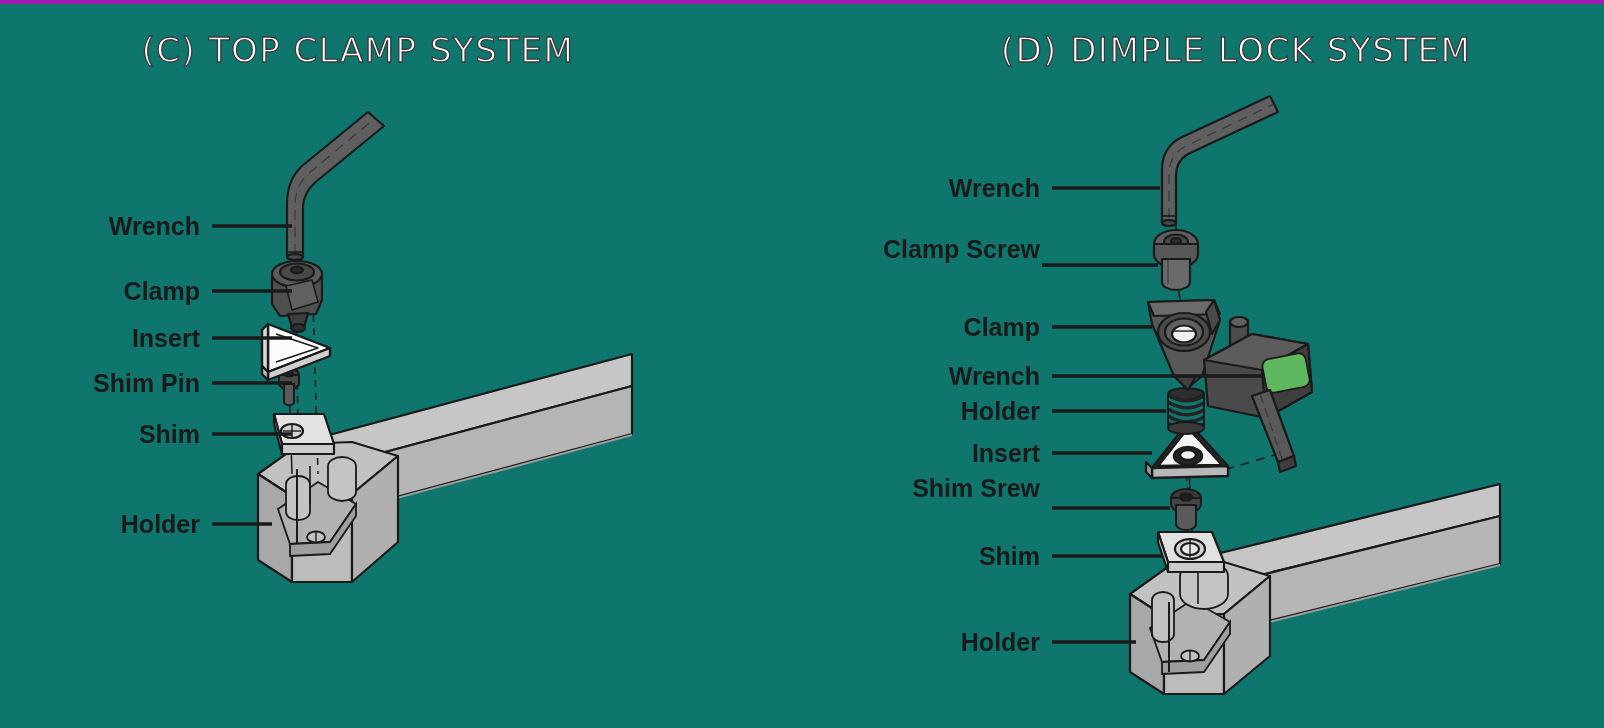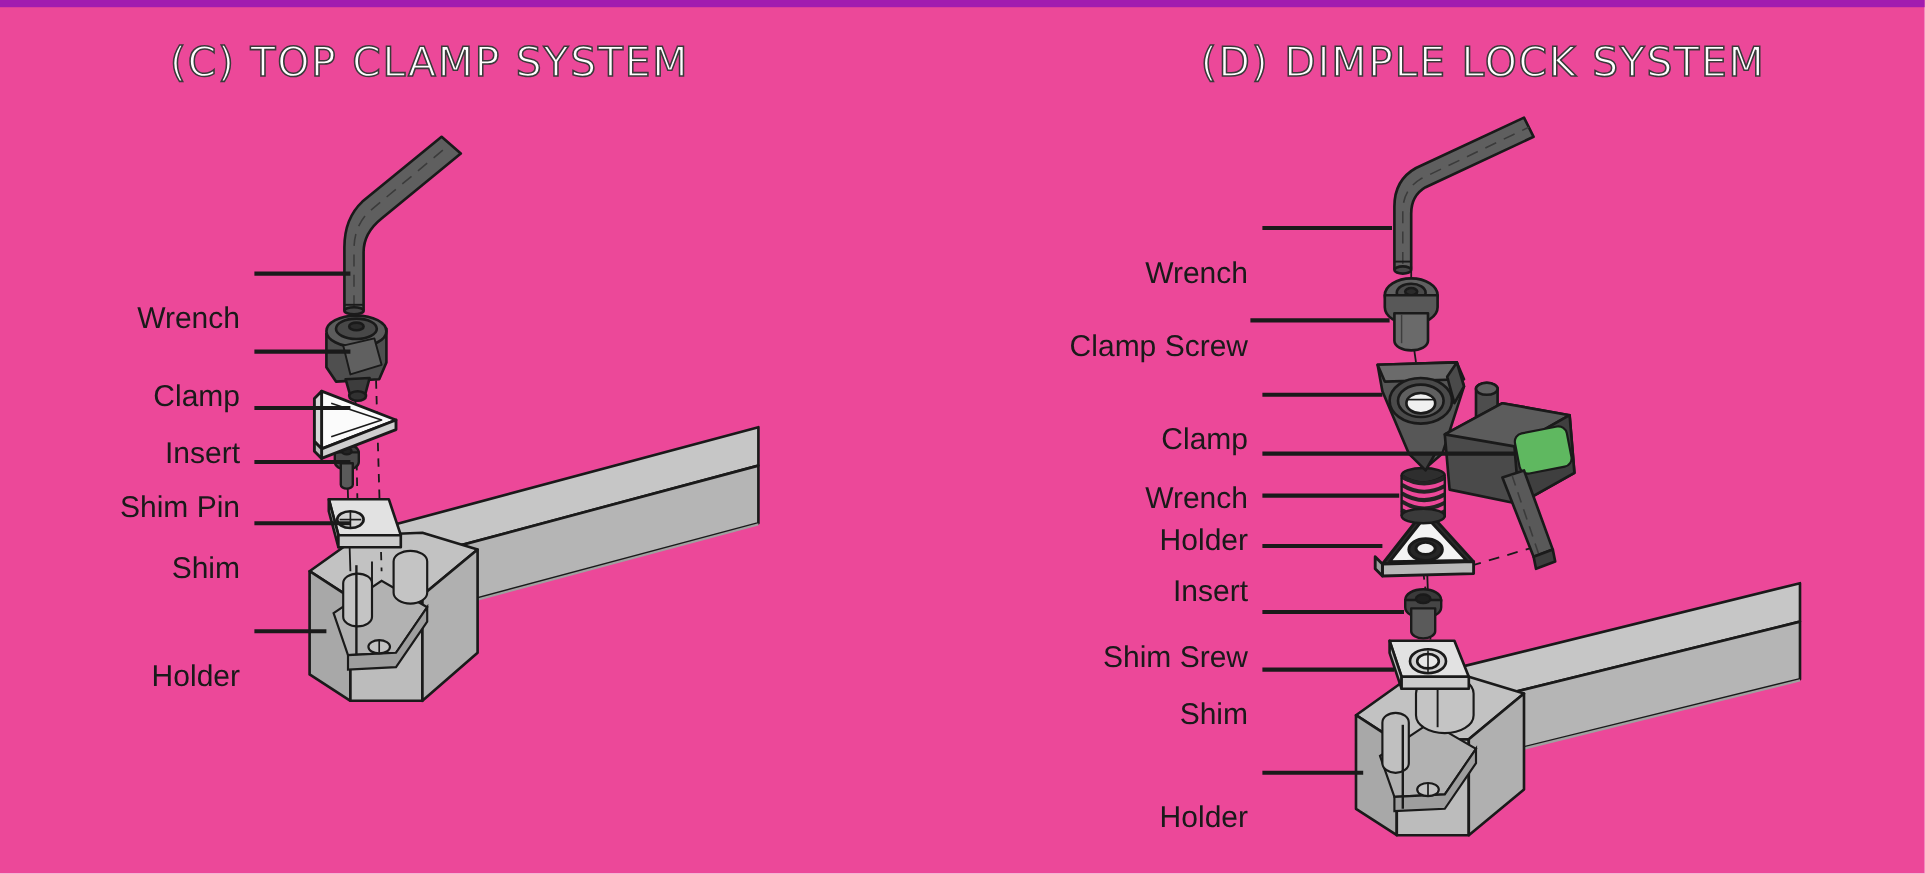--- a/index.html
+++ b/index.html
@@ -8,22 +8,22 @@
     padding: 0;
     background: #ffffff;
   }
   body {
     font-family: "Liberation Sans", sans-serif;
   }
   #page {
     position: relative;
     width: 1604px;
     height: 728px;
-    background: #ec4899;
-    border-top: 6px solid #a21caf;
+    background: #0f766e;
+    border-top: 4px solid #a21caf;
     box-sizing: border-box;
     overflow: hidden;
   }
   .panel {
     position: absolute;
     top: 0;
     height: 728px;
   }
   #panel-c { left: 0; width: 800px; }
   #panel-d { left: 800px; width: 804px; }
@@ -48,28 +48,27 @@
   .svg-layer {
     position: absolute;
     left: 0; top: 0;
     width: 100%;
     height: 100%;
   }
 
   .lbl {
     position: absolute;
     font-family: "Liberation Sans", sans-serif;
-    font-weight: normal;
+    font-weight: bold;
     font-size: 25px;
     color: #1a1a1a;
     white-space: nowrap;
     text-align: right;
     transform: translateY(-50%);
     user-select: none;
-    margin-top: 38px;
   }
 </style>
 </head>
 <body>
 
 <div id="page">
 
   <div class="panel" id="panel-c">
 
     <div class="panel-title">(C) TOP CLAMP SYSTEM</div>
@@ -323,18 +322,18 @@
         <line x1="252" y1="638" x2="336" y2="638"></line>
       </g>
     </svg>
 
     <div class="lbl" style="right:564px; top:184px;">Wrench</div>
     <div class="lbl" style="right:564px; top:245px;">Clamp Screw</div>
     <div class="lbl" style="right:564px; top:323px;">Clamp</div>
     <div class="lbl" style="right:564px; top:372px;">Wrench</div>
     <div class="lbl" style="right:564px; top:407px;">Holder</div>
     <div class="lbl" style="right:564px; top:449px;">Insert</div>
-    <div class="lbl" style="right:564px; top:504px;">Shim Srew</div>
+    <div class="lbl" style="right:564px; top:484px;">Shim Srew</div>
     <div class="lbl" style="right:564px; top:552px;">Shim</div>
     <div class="lbl" style="right:564px; top:638px;">Holder</div>
   </div>
 
 </div>
 
 </body></html>

